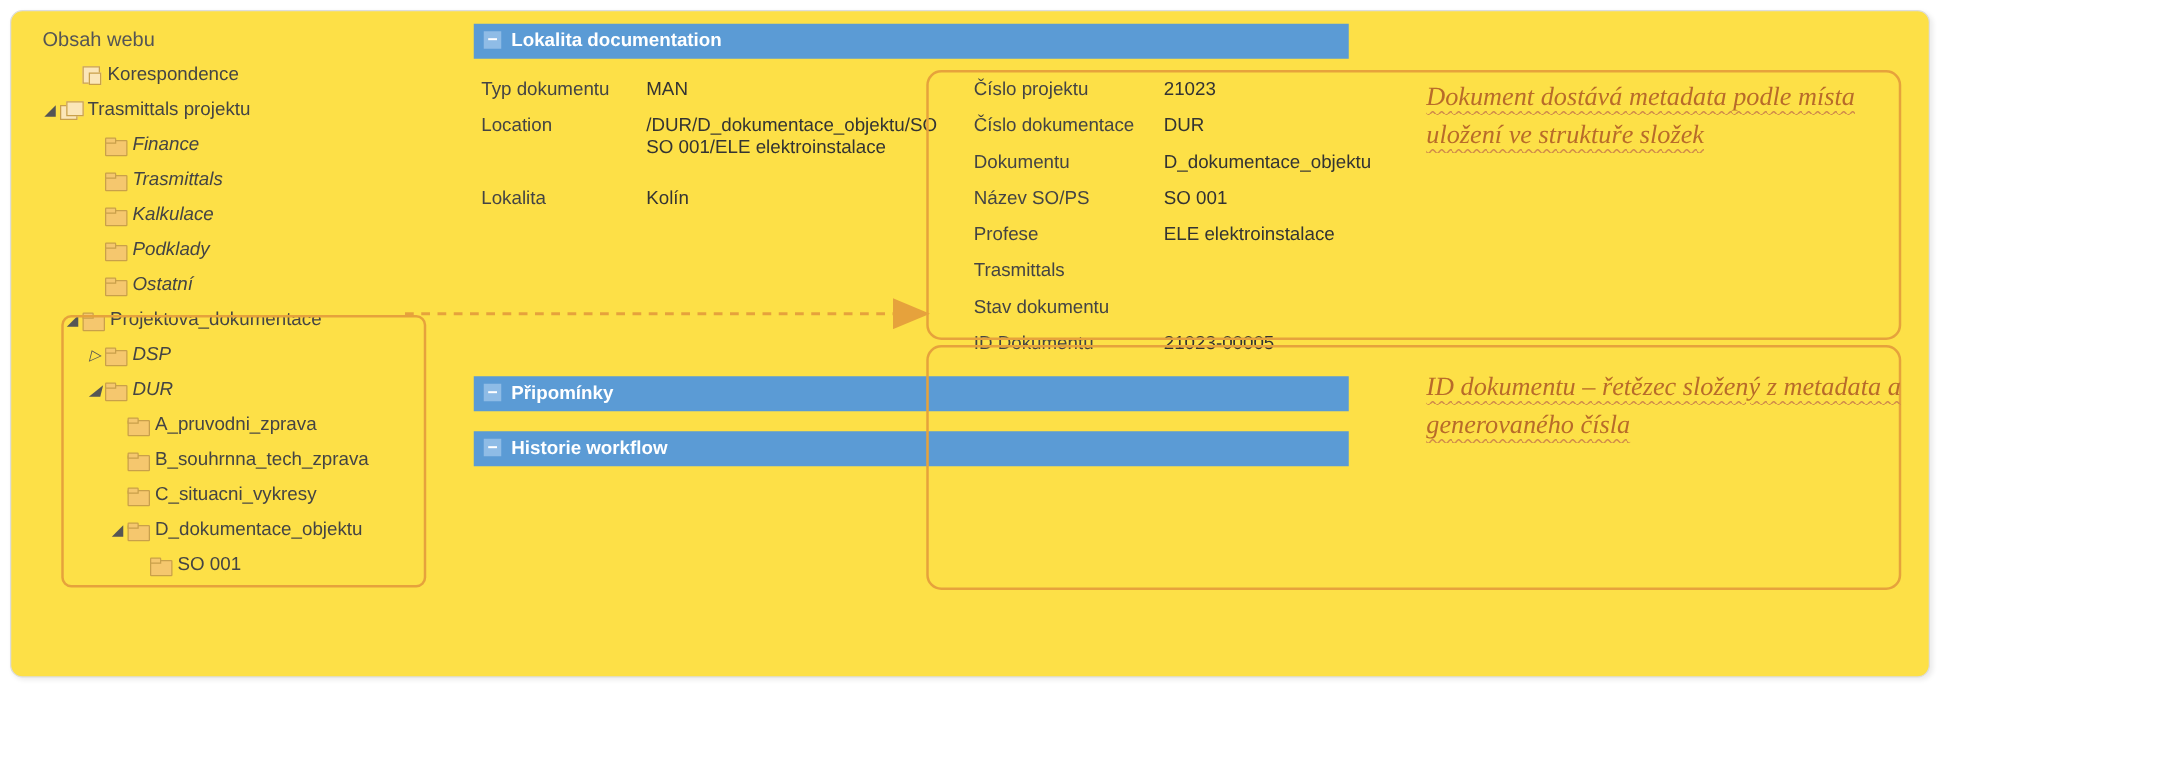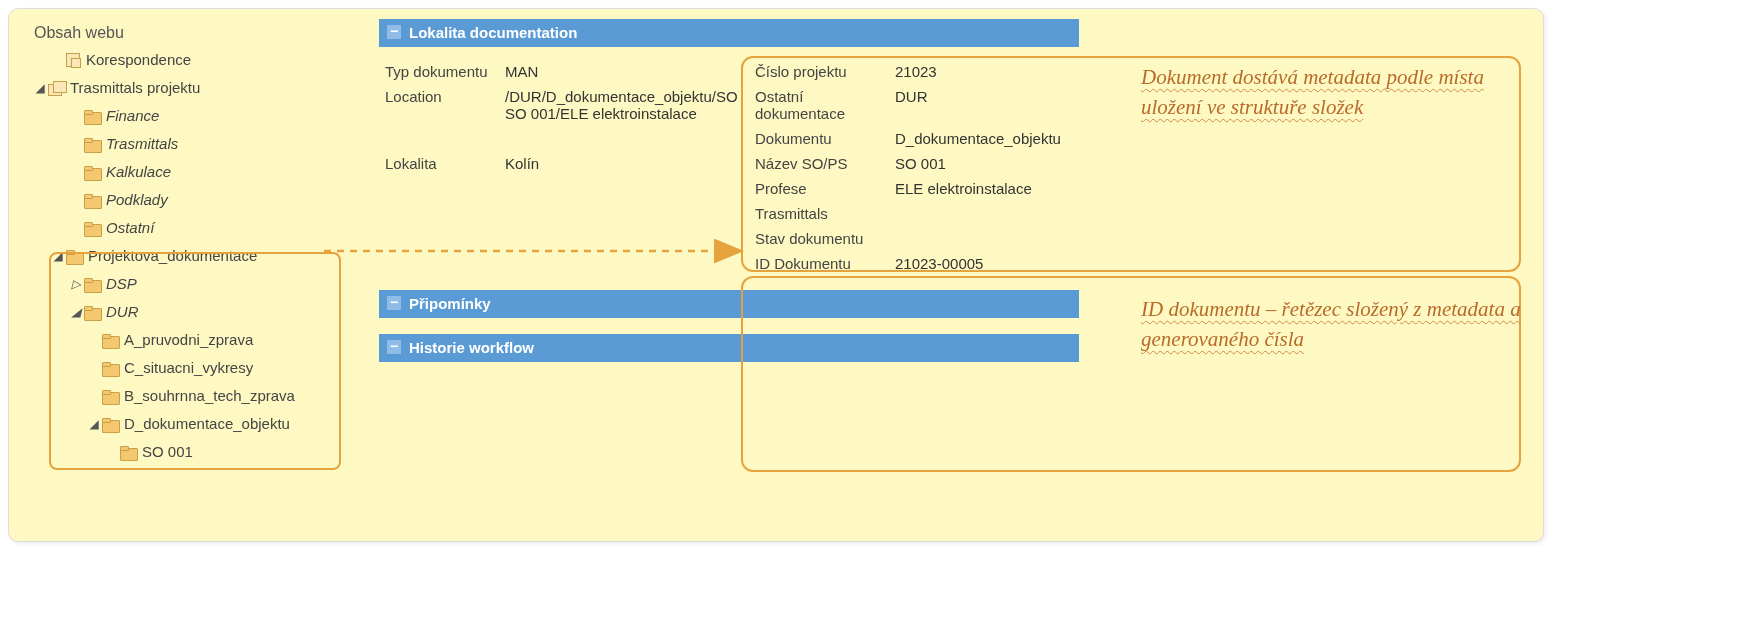--- a/index.html
+++ b/index.html
@@ -1,38 +1,38 @@
 <!DOCTYPE html>
 <html><head>
   <meta charset="utf-8">
   <style>
     * { margin:0; padding:0; box-sizing:border-box; }
     body { font-family:"Segoe UI",Arial,sans-serif; font-size:15px; color:#444; background:#fff; position:relative; }
-    .frame { width:1536px; height:534px; border:1.5px solid #ddd; border-radius:10px; margin:8px; position:relative; background:#fef9c3; box-shadow:2px 2px 4px rgba(0,0,0,0.08); }
+    .frame { width:1536px; height:534px; border:1.5px solid #ddd; border-radius:10px; margin:8px; position:relative; background:#fde047; box-shadow:2px 2px 4px rgba(0,0,0,0.08); }
     .tree { position:absolute; left:25px; top:15px; width:330px; }
     .tree-title { color:#555; margin-bottom:4px; font-size:16px; }
     .tree ul { list-style:none; }
     .tree li { line-height:28px; white-space:nowrap; }
     .tree .row { display:flex; align-items:center; height:28px; cursor:pointer; }
     .toggle { width:12px; display:inline-block; text-align:center; color:#555; font-size:12px; margin-right:2px; }
     .folder-icon { width:16px; height:13px; display:inline-block; margin-right:6px; position:relative; }
     .folder-icon::before { content:""; position:absolute; left:0; top:2px; width:16px; height:11px; background:#f5c76e; border:1px solid #c9a04a; border-radius:1px; }
     .folder-icon::after { content:""; position:absolute; left:0; top:0; width:7px; height:3px; background:#f5c76e; border:1px solid #c9a04a; border-radius:1px 1px 0 0; }
     .doc-icon { width:14px; height:14px; display:inline-block; margin-right:6px; position:relative; border:1px solid #c9a04a; background:#fbe6b8; }
     .doc-icon::after { content:""; position:absolute; left:4px; top:4px; width:8px; height:8px; border:1px solid #c9a04a; background:#fbe6b8; }
     .link-icon { width:16px; height:14px; display:inline-block; margin-right:6px; position:relative; }
     .link-icon::before { content:""; position:absolute; left:0; top:3px; width:12px; height:10px; border:1px solid #c9a04a; background:#fbe6b8; }
     .link-icon::after { content:""; position:absolute; left:5px; top:0; width:12px; height:10px; border:1px solid #c9a04a; background:#fbe6b8; }
     .ind1 { padding-left:18px; } .ind2 { padding-left:36px;font-style:italic; } .ind3 { padding-left:54px; } .ind4 { padding-left:72px; }
     .highlight-box { position:absolute; border:2px solid #e6a23c; border-radius:8px; pointer-events:none; }
     .hb-tree { left:40px; top:243px; width:292px; height:218px; }
     .panel-area { position:absolute; left:370px; top:10px; width:700px; }
     .panel-header { background:#5b9bd5; color:#fff; font-weight:bold; height:28px; line-height:28px; padding-left:30px; position:relative; margin-bottom:6px; font-size:15px; }
     .panel-header .minus { position:absolute; left:8px; top:6px; width:14px; height:14px; background:#8fbce6; color:#fff; text-align:center; line-height:12px; font-size:14px; font-weight:bold; }
-    .details { display:grid; grid-template-columns:120px 250px 140px 190px; column-gap:0; row-gap:8px; padding:10px 6px 0 6px; font-size:15px; }
+    .details { display:grid; grid-template-columns:120px 250px 140px 190px; column-gap:0; row-gap:8px; padding:10px 6px 0 6px; font-size:15px;gap:12px; }
     .details .lbl { color:#444; }
     .details .val { color:#333; }
     .sp2 { grid-column:span 2; }
     .hb-meta { left:732px; top:47px; width:780px; height:216px; border-radius:12px; }
     .hb-id   { left:732px; top:267px; width:780px; height:196px; border-radius:12px; }
     .callout { position:absolute; font-family:"Segoe UI",serif; font-style:italic; color:#b86b2a; font-size:21px; line-height:1.45;margin-left:24px; }
     .callout span { text-decoration:underline; text-decoration-style:wavy; text-decoration-color:#d08a4a; text-decoration-thickness:1px; text-underline-offset:4px; }
     .co1 { left:1108px; top:53px; width:400px; }
     .co2 { left:1108px; top:285px; width:400px; }
     .arrow-svg { position:absolute; left:315px; top:227px; width:440px; height:30px; pointer-events:none; }
@@ -119,28 +119,28 @@
                       <div class="row ind3">
                         <span class="toggle"></span>
                         <span class="folder-icon"></span>
                         <span>A_pruvodni_zprava</span>
                       </div>
                     </li>
                   <li>
                       <div class="row ind3">
                         <span class="toggle"></span>
                         <span class="folder-icon"></span>
+                        <span>B_souhrnna_tech_zprava</span>
+                      </div>
+                    </li>
+                  <li>
+                      <div class="row ind3">
+                        <span class="toggle"></span>
+                        <span class="folder-icon"></span>
                         <span>C_situacni_vykresy</span>
-                      </div>
-                    </li>
-                  <li>
-                      <div class="row ind3">
-                        <span class="toggle"></span>
-                        <span class="folder-icon"></span>
-                        <span>B_souhrnna_tech_zprava</span>
                       </div>
                     </li>
                   <li>
                       <div class="row ind3">
                         <span class="toggle">◢</span>
                         <span class="folder-icon"></span>
                         <span>D_dokumentace_objektu</span>
                       </div>
                     <ul>
                       <li>
@@ -179,21 +179,21 @@
     </div>
 
     <div class="details">
       <div class="lbl">Typ dokumentu</div>
       <div class="val">MAN</div>
       <div class="lbl">Číslo projektu</div>
       <div class="val">21023</div>
 
       <div class="lbl">Location</div>
       <div class="val" style="grid-row:span 2;">/DUR/D_dokumentace_objektu/SO SO 001/ELE elektroinstalace</div>
-      <div class="lbl">Ostatní dokumentace</div>
+      <div class="lbl">Číslo dokumentace</div>
       <div class="val">DUR</div>
 
       <div class="lbl"></div>
       <div class="lbl">Dokumentu</div>
       <div class="val">D_dokumentace_objektu</div>
 
       <div class="lbl">Lokalita</div>
       <div class="val">Kolín</div>
       <div class="lbl">Název SO/PS</div>
       <div class="val">SO 001</div>

